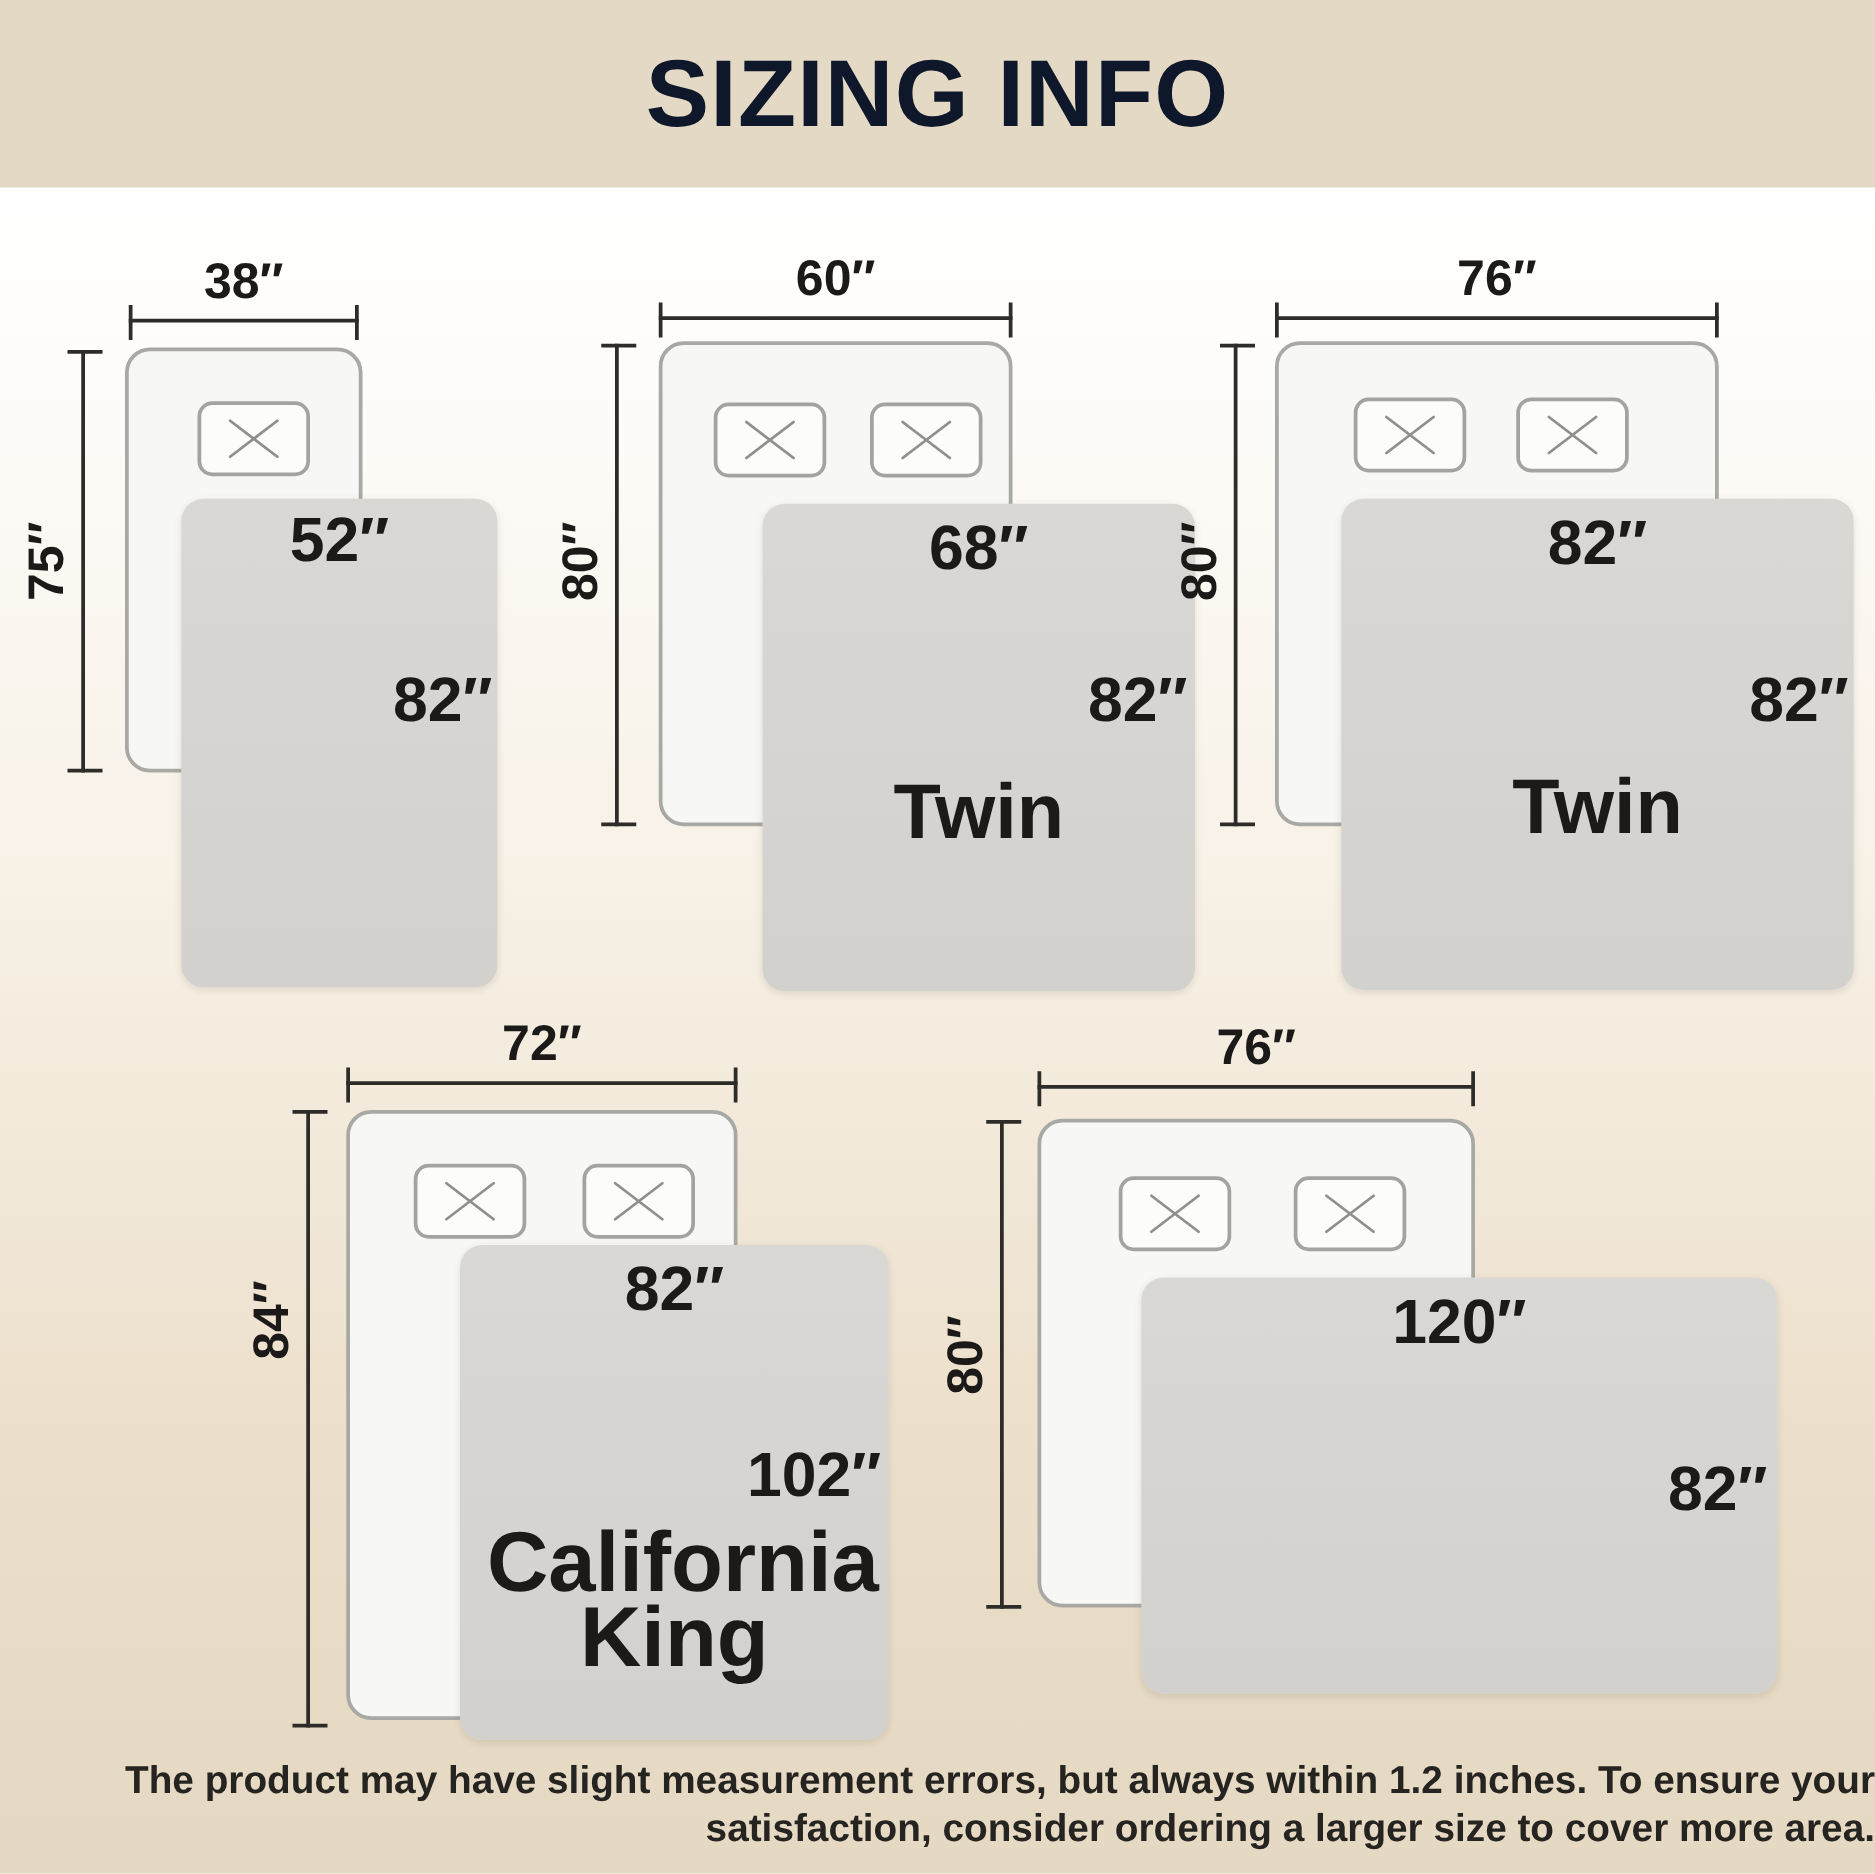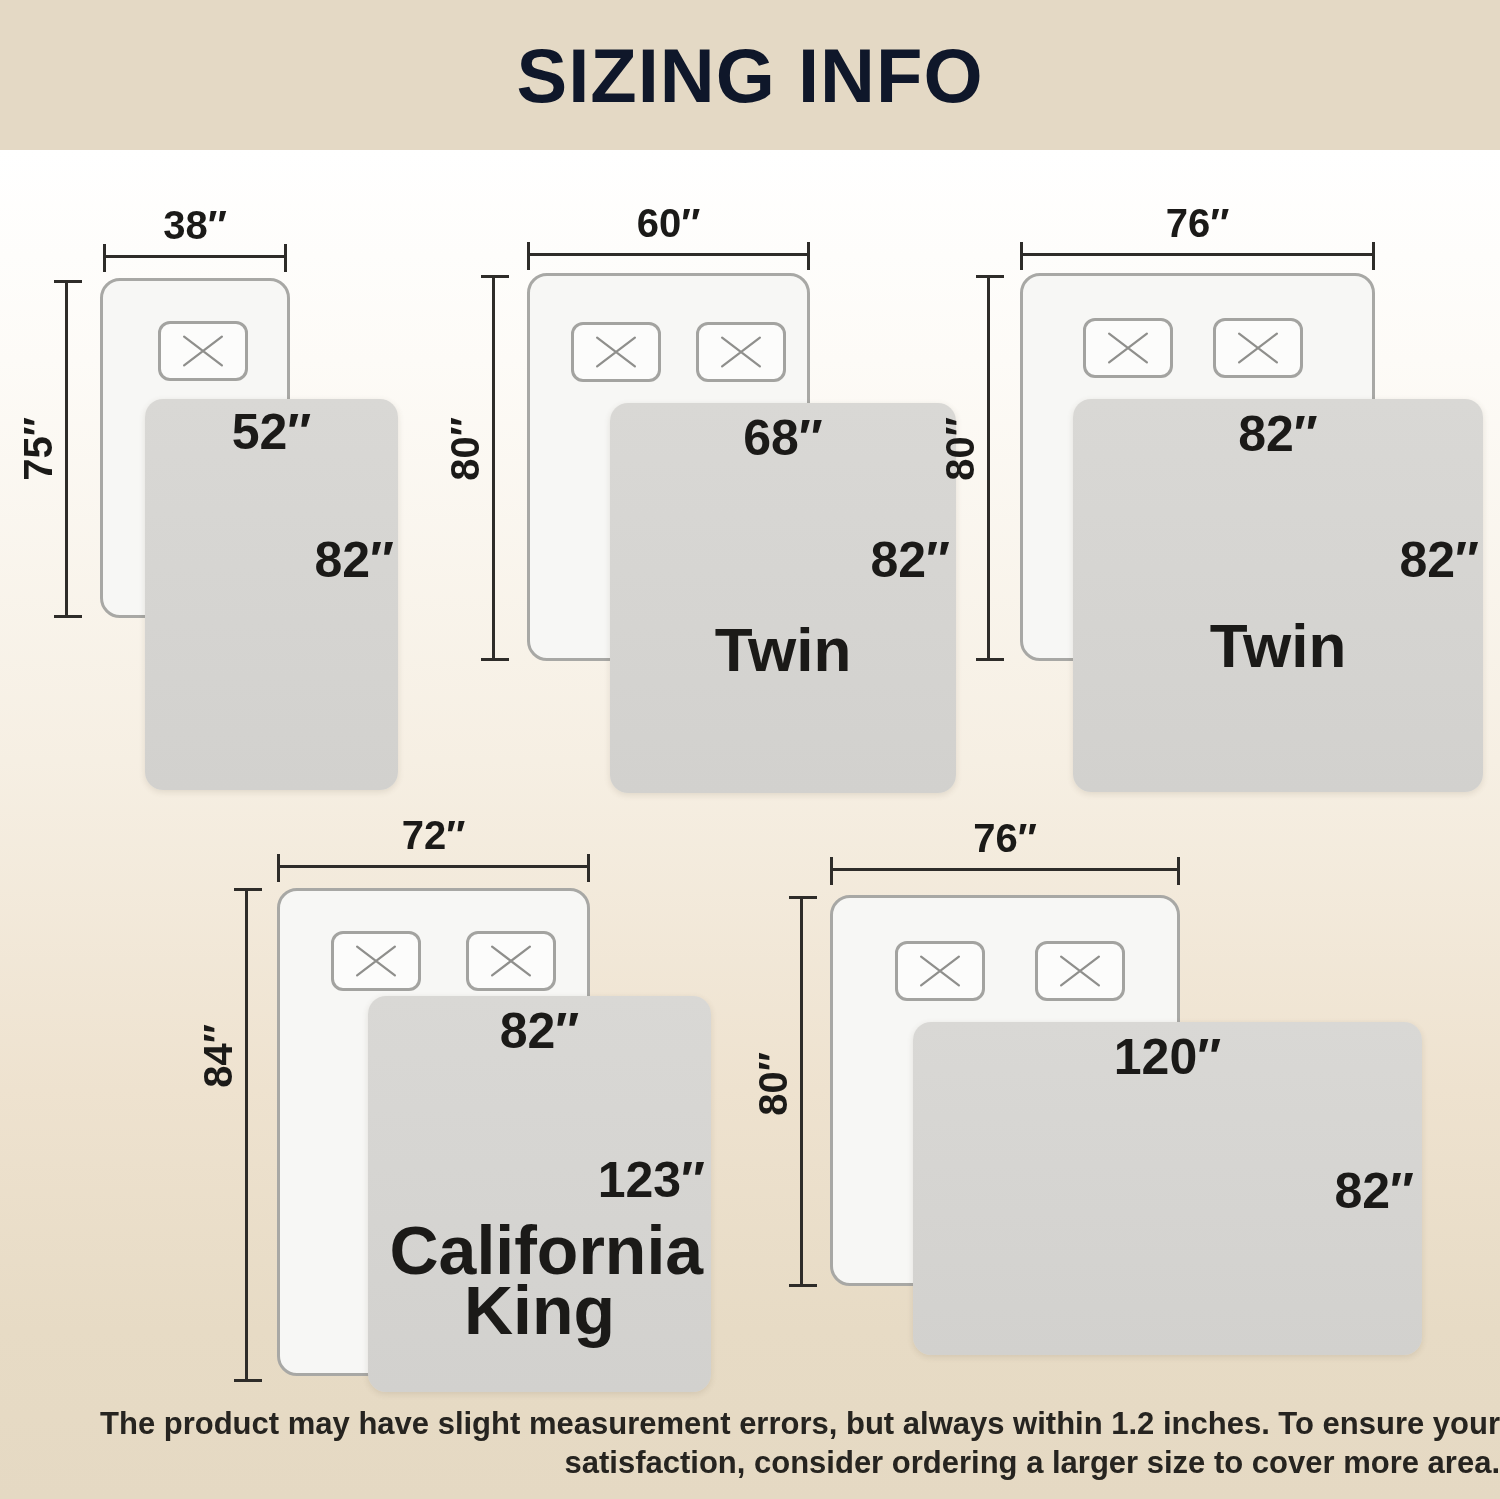--- a/index.html
+++ b/index.html
@@ -154,21 +154,21 @@
         </svg>
       </div>
       <div class="pillow" style="left:186px;top:40px">
         <svg viewBox="0 0 90 60">
           <path d="M24 14 L66 46 M66 14 L24 46" stroke="#8f8f8c" stroke-width="2.5" fill="none" stroke-linecap="round"></path>
         </svg>
       </div>
     </div>
     <div class="blanket" style="left:368px;top:996px;width:343px;height:396px">
       <div class="bw" style="top:6px">82″</div>
-      <div class="bl" style="top:155px;right:6px">123″</div>
+      <div class="bl" style="top:155px;right:6px">102″</div>
       <div class="size-name two-line" style="top:224px;width:300px">California King</div>
     </div>
   </div>
 
   <div class="panel">
     <div class="dim-h" style="left:830px;top:868px;width:350px">
       <span class="dim-label">76″</span>
     </div>
     <div class="dim-v" style="left:800px;top:896px;height:391px">
       <span class="dim-label-v" style="top:48%">80″</span>

